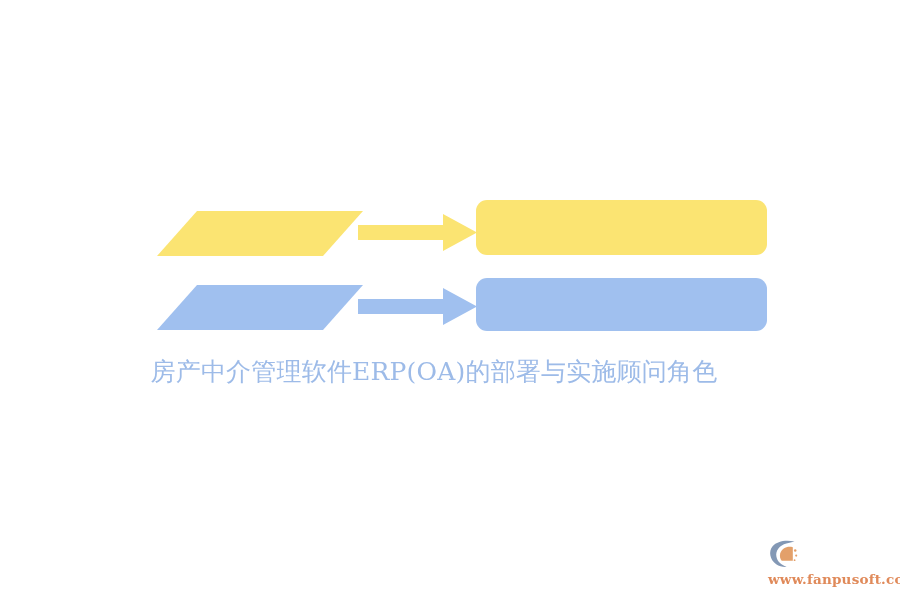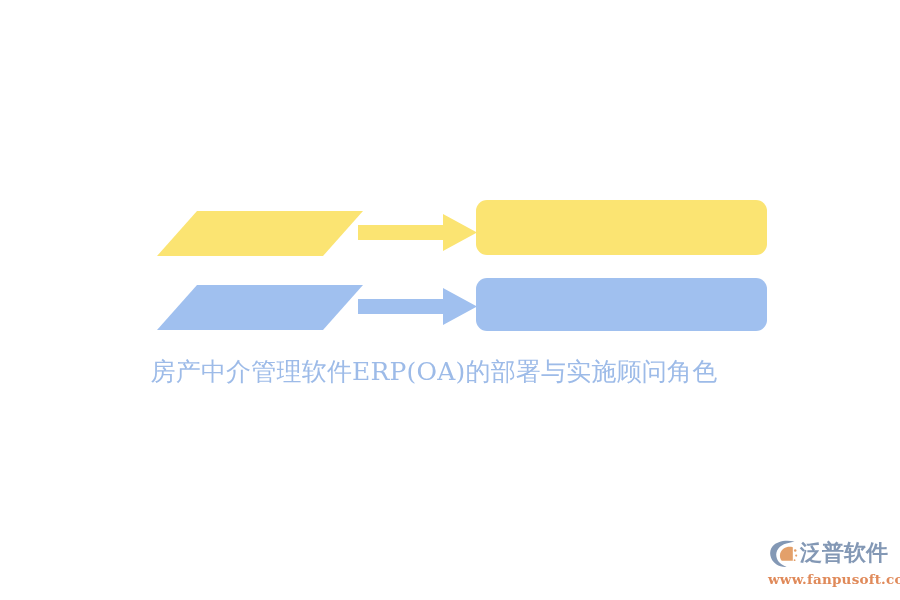--- a/index.html
+++ b/index.html
@@ -125,18 +125,17 @@
                  C21.1 4.9 24 4.4 26.5 3.5 Z" fill="#8398b5"></path>
 
         <path d="M24.8 9.2 C19.4 7.6 13.6 10.4 12.2 15.4
                  C11.5 18 12.1 20.7 13.7 22.8
                  L24.8 22.8 Z" fill="#e3a06a"></path>
 
         <circle cx="27.2" cy="12.4" r="1.25" fill="#e3a06a"></circle>
         <circle cx="28.2" cy="17.6" r="1.05" fill="#e3a06a"></circle>
         <circle cx="26.6" cy="22.2" r="0.9" fill="#e3a06a"></circle>
       </svg>
-      <span class="logo-word">泛普软件</span>
     </div>
     <div class="logo-url">www.fanpusoft.com</div>
   </div>
 
 </div>
 
 </body></html>

